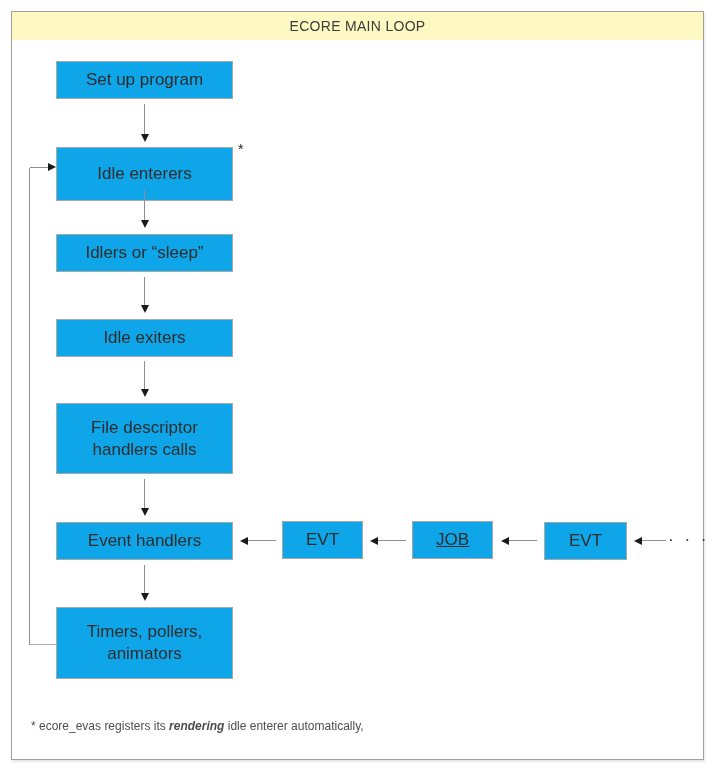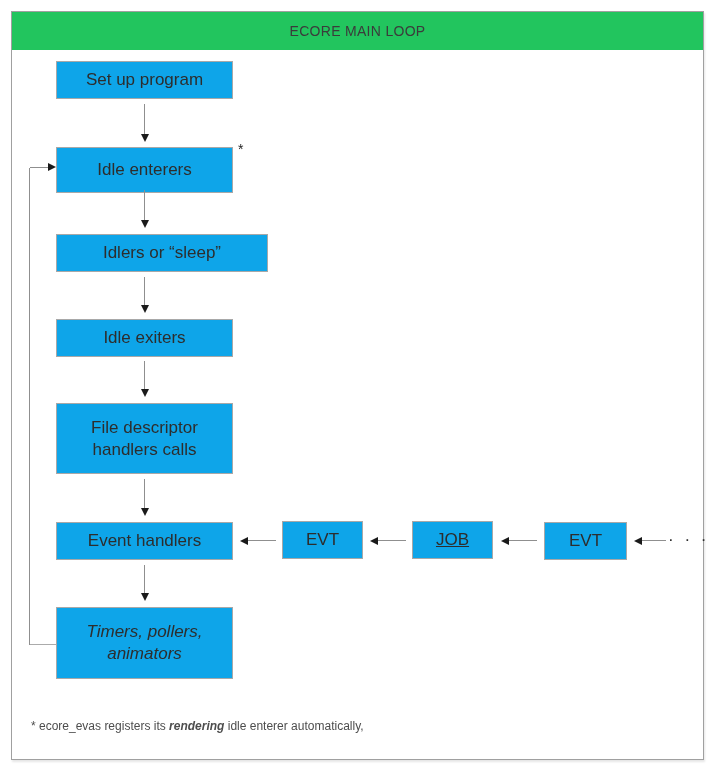--- a/index.html
+++ b/index.html
@@ -6,22 +6,22 @@
   body{
     width:715px;height:774px;position:relative;background:#ffffff;
     font-family:"Liberation Sans", sans-serif;overflow:hidden;
   }
   .frame{
     position:absolute;left:11px;top:11px;width:693px;height:749px;
     box-sizing:border-box;border:1px solid #a0a0a0;background:#ffffff;
     box-shadow:1px 2px 2px rgba(0,0,0,0.10);
   }
   .titlebar{
-    position:absolute;left:0;top:0;width:100%;height:38px;
-    background:#22c55e;display:flex;align-items:center;justify-content:center;
+    position:absolute;left:0;top:0;width:100%;height:28px;
+    background:#fef9c3;display:flex;align-items:center;justify-content:center;
   }
   .titlebar .title{
     font-size:14px;color:#3b3b3b;letter-spacing:0.3px;
   }
   .node{
     position:absolute;box-sizing:border-box;background:#0ea5e9;
     border:1px solid #a8a8a8;color:#2d2d2d;font-size:17px;line-height:22px;
     display:flex;align-items:center;justify-content:center;text-align:center;
     padding:0 6px;
   }
@@ -62,36 +62,36 @@
 
 <div class="frame">
   <div class="titlebar">
     <span class="title">ECORE MAIN LOOP</span>
   </div>
 </div>
 
 <div class="node" style="left:56px;top:61px;width:177px;height:38px;">
   <span>Set up program</span>
 </div>
-<div class="node" style="left:56px;top:147px;width:177px;height:46px;">
+<div class="node" style="left:56px;top:147px;width:177px;height:54px;">
   <span>Idle enterers</span>
 </div>
-<div class="node" style="left:56px;top:234px;width:212px;height:38px;">
+<div class="node" style="left:56px;top:234px;width:177px;height:38px;">
   <span>Idlers or “sleep”</span>
 </div>
 <div class="node" style="left:56px;top:319px;width:177px;height:38px;">
   <span>Idle exiters</span>
 </div>
 <div class="node" style="left:56px;top:403px;width:177px;height:71px;">
   <span>File descriptor handlers calls</span>
 </div>
 <div class="node" style="left:56px;top:522px;width:177px;height:38px;">
   <span>Event handlers</span>
 </div>
-<div class="node" style="left:56px;top:607px;width:177px;height:72px;font-style:italic;">
+<div class="node" style="left:56px;top:607px;width:177px;height:72px;">
   <span>Timers, pollers, animators</span>
 </div>
 
 <span class="asterisk">*</span>
 
 <div class="node" style="left:282px;top:521px;width:81px;height:38px;">
   <span>EVT</span>
 </div>
 <div class="node" style="left:412px;top:521px;width:81px;height:38px;text-decoration:underline;">
   <span>JOB</span>

